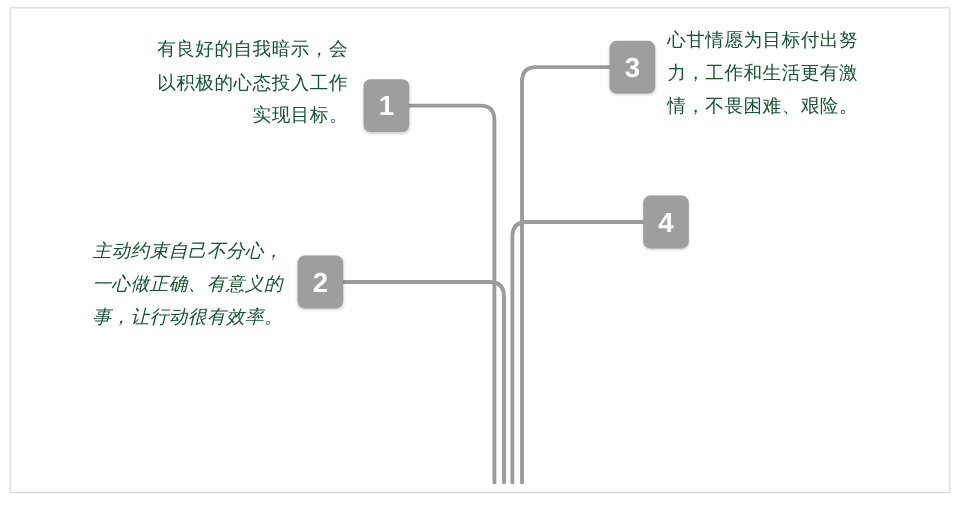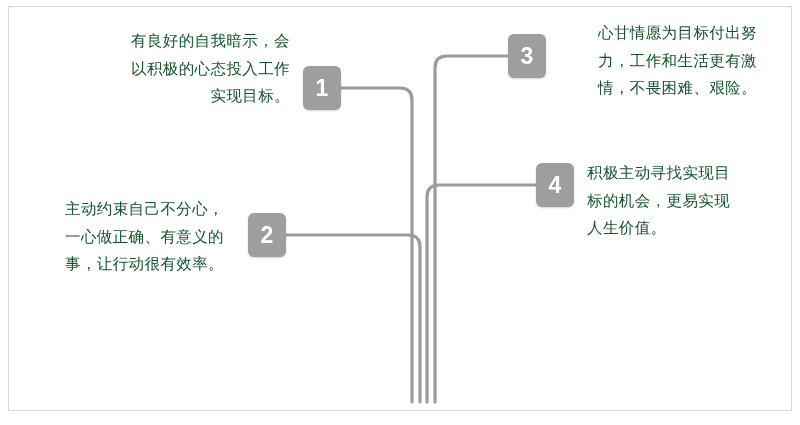--- a/index.html
+++ b/index.html
@@ -63,22 +63,22 @@
   .text-left {
     text-align: left;
   }
   
   #badge-1 { left: 303px; top: 66px; }
   #badge-2 { left: 248px; top: 213px; }
   #badge-3 { left: 508px; top: 34px; }
   #badge-4 { left: 536px; top: 163px; }
 
   #text-1 { left: 80px;  top: 28px;  width: 210px; }
-  #text-2 { left: 32px;  top: 196px; width: 192px; }
-  #text-3 { left: 598px; top: 20px;  width: 200px; }
+  #text-2 { left: 44px;  top: 196px; width: 192px; font-style: italic; }
+  #text-3 { left: 556px; top: 20px;  width: 200px; }
   #text-4 { left: 587px; top: 160px; width: 180px; }
 </style>
 </head>
 <body>
 
 <div id="canvas">
 
   <div id="frame"></div>
 
   <svg id="diagram-svg" viewBox="0 0 800 425">
@@ -112,17 +112,14 @@
   <div class="node-badge" id="badge-3">
     <span>3</span>
   </div>
   <div class="node-text text-left" id="text-3">心甘情愿为目标付出努
 力，工作和生活更有激
 情，不畏困难、艰险。</div>
 
   <div class="node-badge" id="badge-4">
     <span>4</span>
   </div>
-  <div class="node-text text-left" id="text-4">积极主动寻找实现目
-标的机会，更易实现
-人生价值。</div>
 
 </div>
 
 </body></html>

